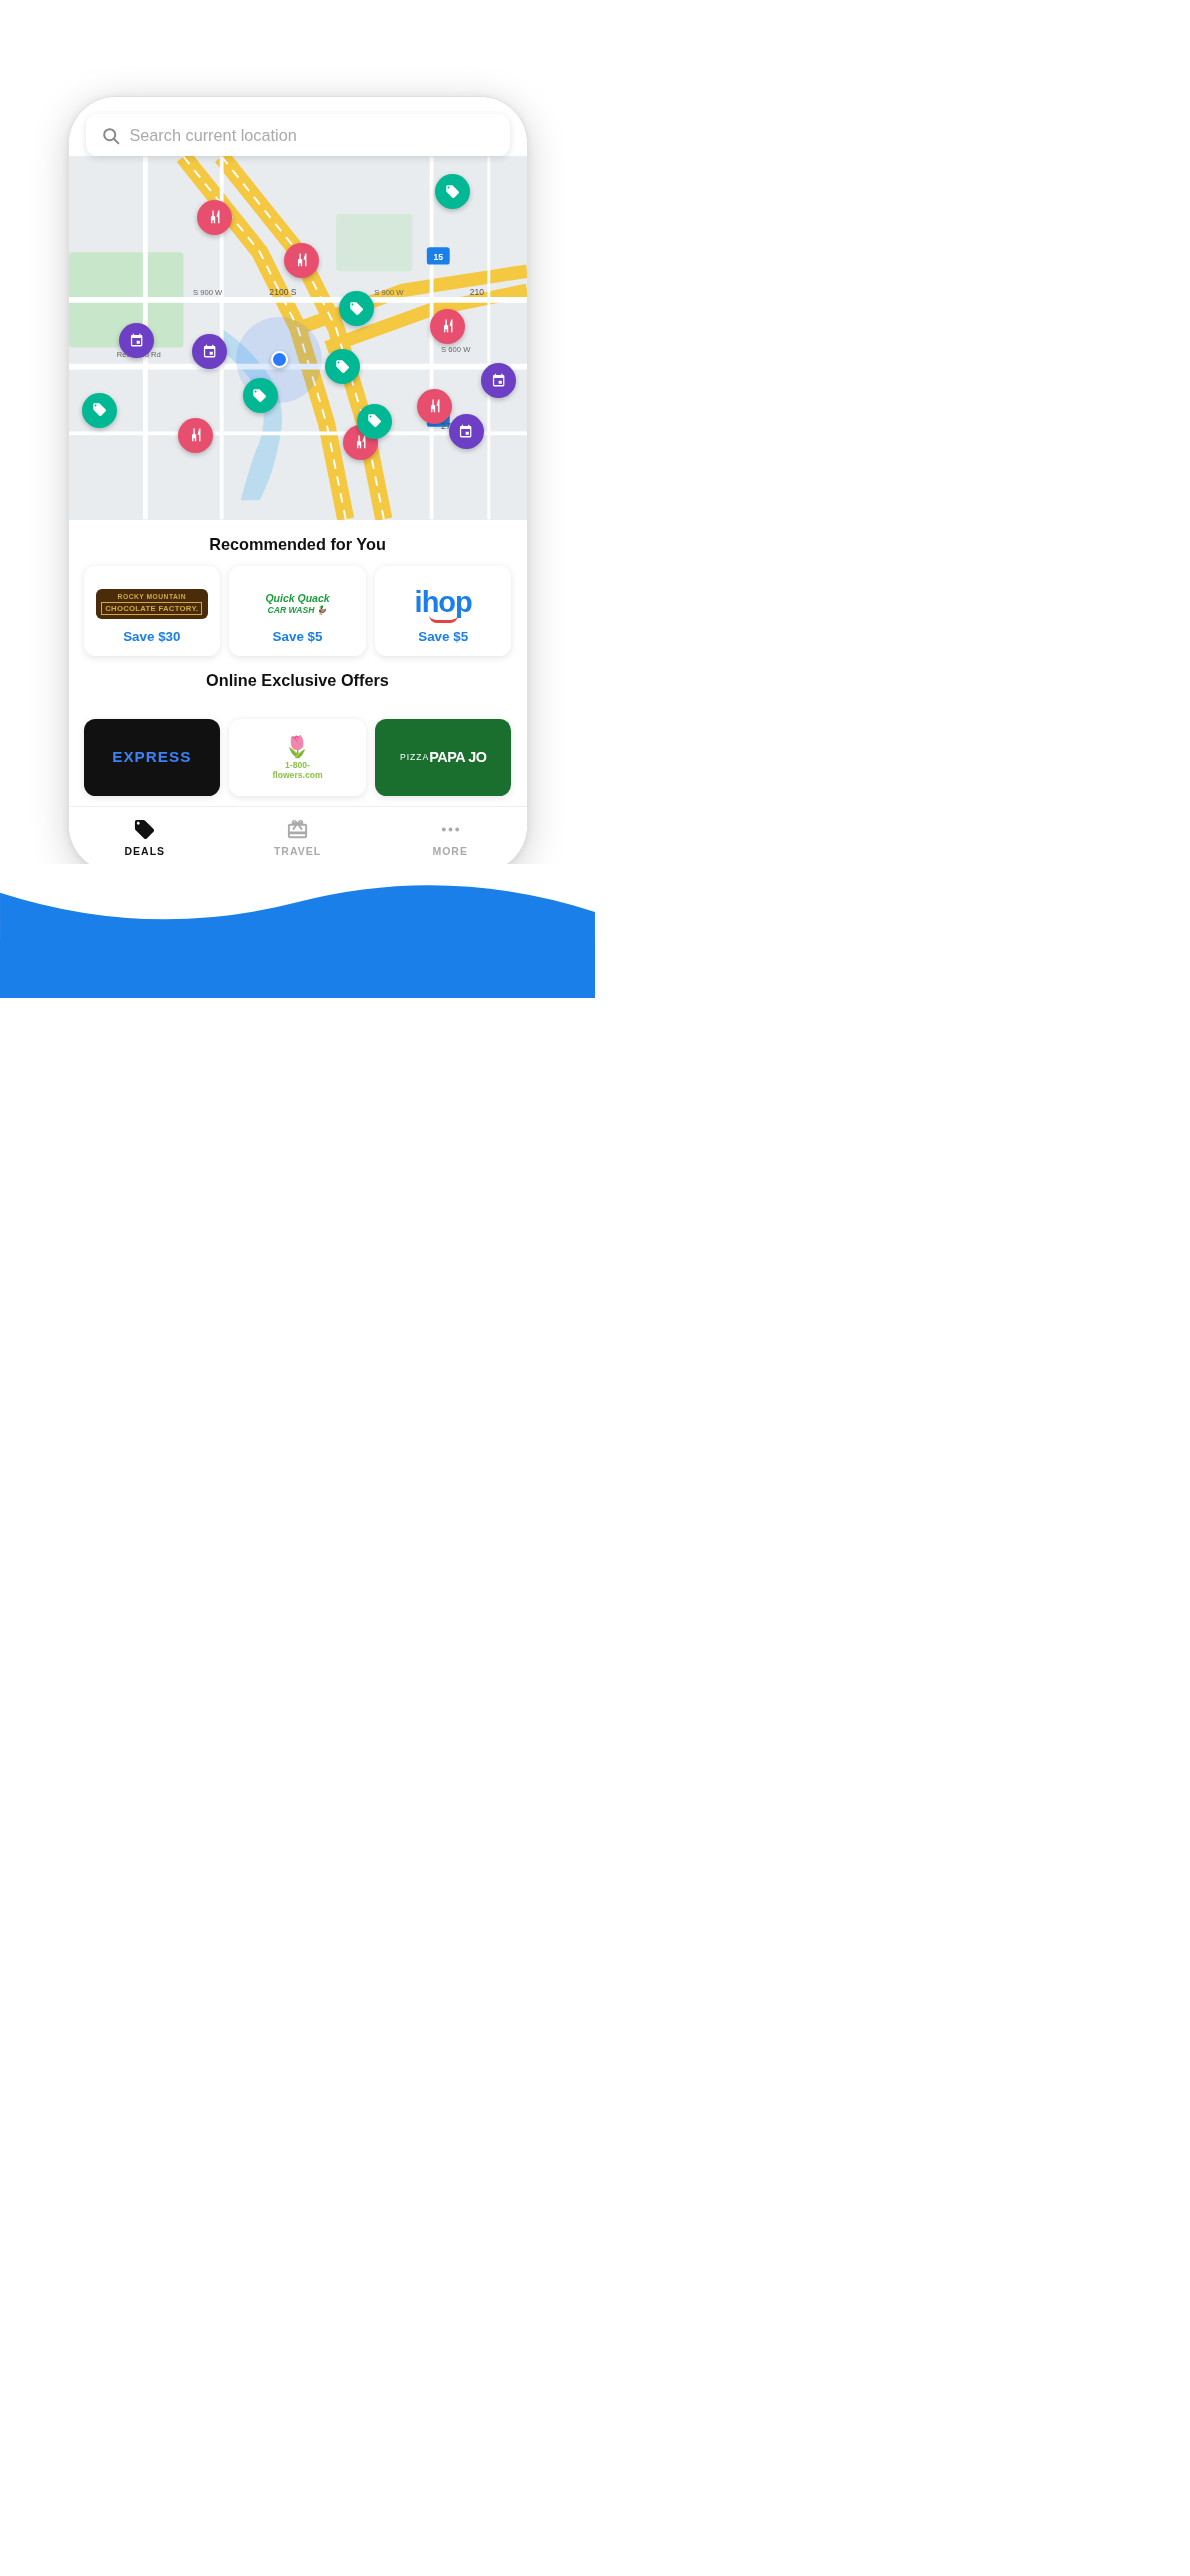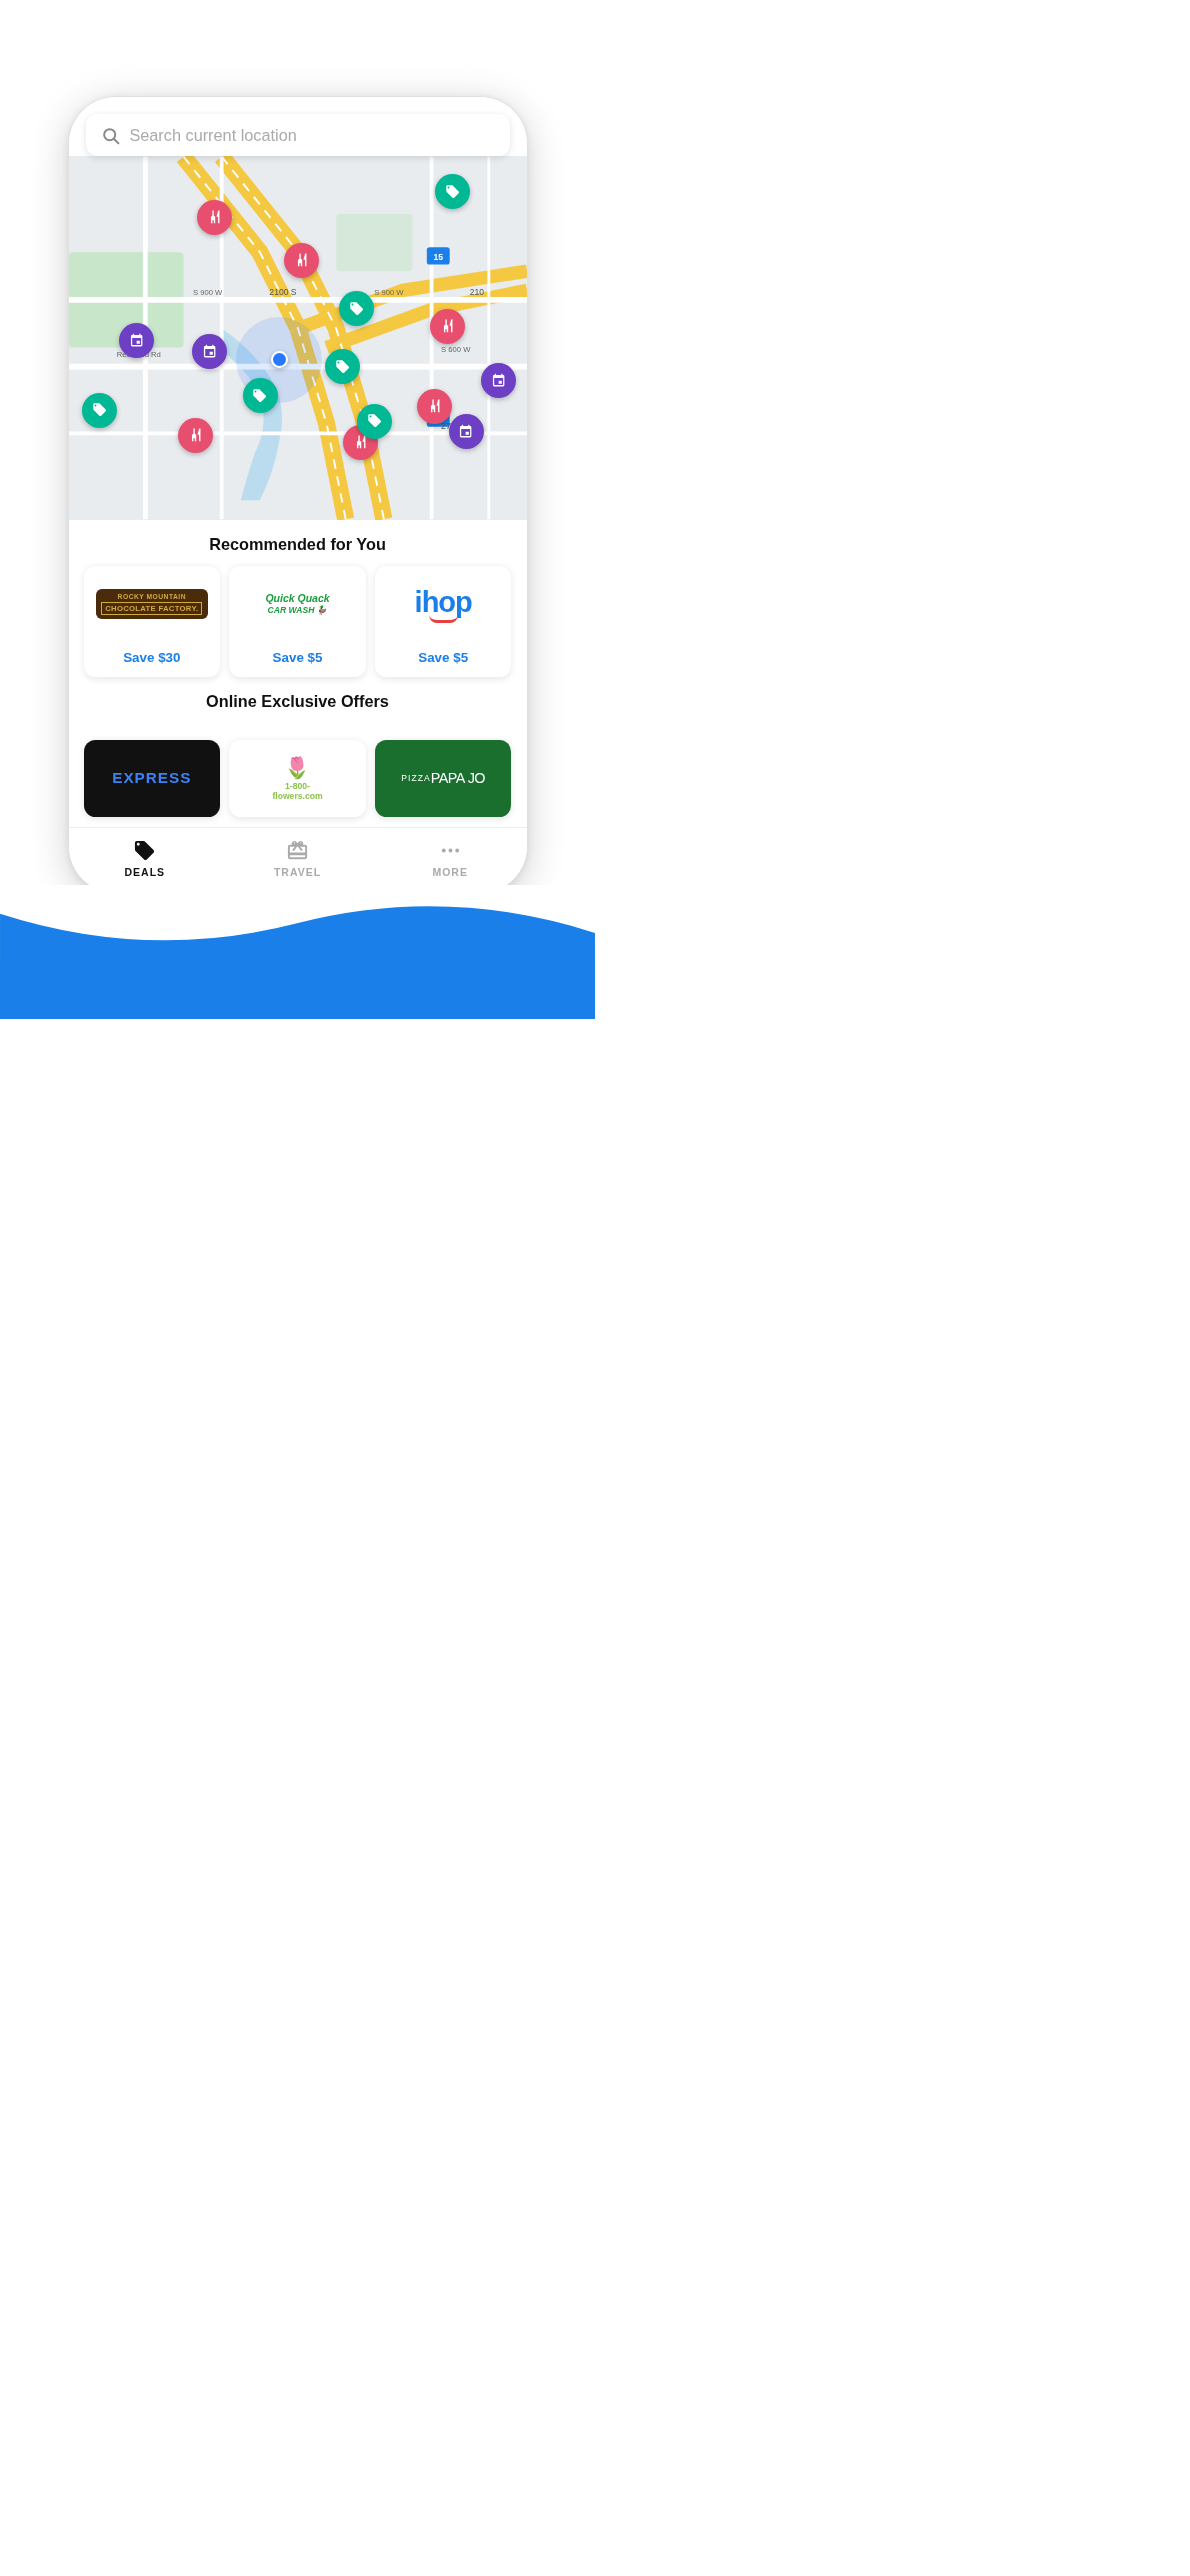--- a/index.html
+++ b/index.html
@@ -148,21 +148,21 @@
     }
     .deal-card {
       flex: 1;
       background: #fff;
       border-radius: 11.5px;
       box-shadow: 0 1.9px 7.7px rgba(0,0,0,0.10);
       padding: 13.4px 7.7px 11.5px;
       display: flex;
       flex-direction: column;
       align-items: center;
-      gap: 21px;
+      gap: 0;
     }
     .deal-logo-area {
       width: 100%;
       height: 50px;
       display: flex;
       align-items: center;
       justify-content: center;
     }
     .deal-save {
       font-size: 13.4px;
@@ -286,21 +286,21 @@
       align-items: center;
       justify-content: center;
     }
     .papajohns-pizza {
       font-size: 8.6px;
       color: #fff;
       letter-spacing: 1px;
     }
     .papajohns-name {
       font-size: 14.4px;
-      font-weight: 400;
+      font-weight: 700;
       color: #fff;
       letter-spacing: -0.5px;
     }
 
     
     .bottom-nav {
       background: #fff;
       border-top: 1px solid #eee;
       display: flex;
       justify-content: space-around;

